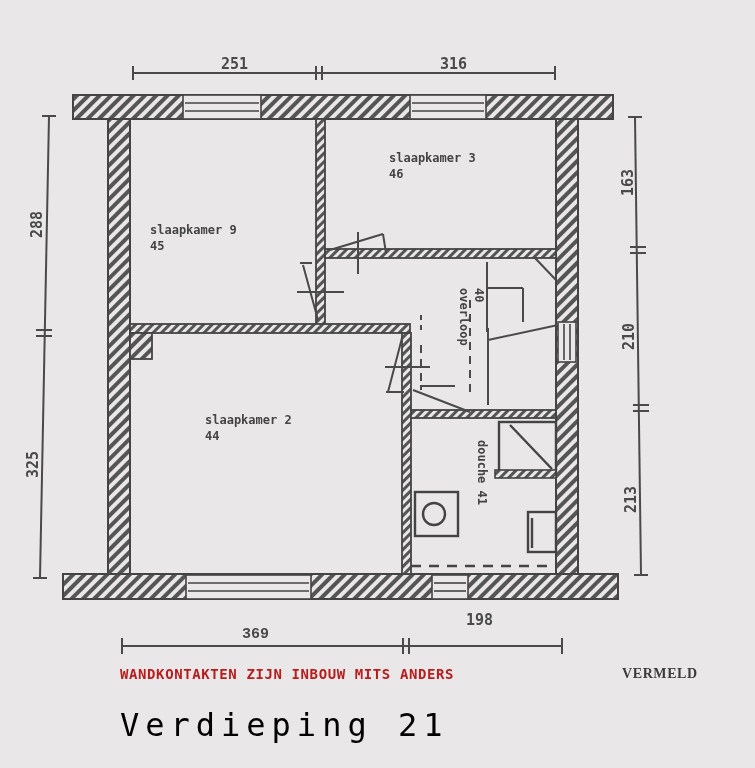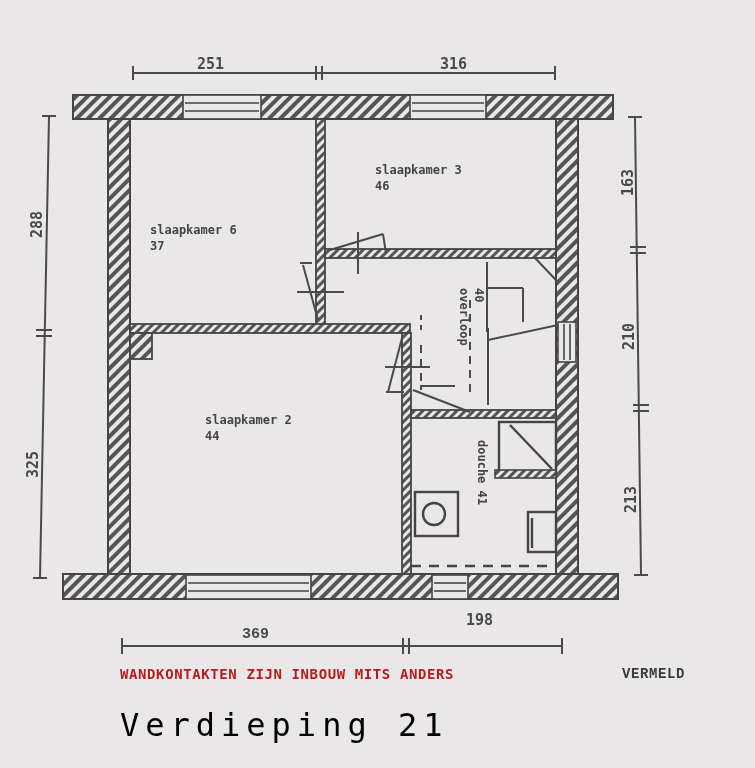--- a/index.html
+++ b/index.html
@@ -22,21 +22,21 @@
   }
   .room .num { font-size:12px; }
   .rot180 { transform:rotate(90deg); transform-origin:left top; }
   #note {
     position:absolute; left:120px; top:666px;
     font-family:"DejaVu Sans Mono", monospace; font-weight:bold;
     font-size:14px; color:#b91c1c; letter-spacing:0.6px; white-space:pre;
   }
   #note2 {
     position:absolute; left:622px; top:666px;
-    font-family:Liberation Mono, monospace; font-weight:bold;
+    font-family:Liberation Serif, serif; font-weight:bold;
     font-size:14px; color:#3c3c3c; letter-spacing:0.6px;
   }
   #title {
     position:absolute; left:120px; top:706px;
     font-family:"DejaVu Sans Mono", monospace;
     font-size:32px; color:#000000; letter-spacing:6px;
   }
 </style>
 </head>
 <body>
@@ -169,37 +169,37 @@
     <rect x="415" y="492" width="43" height="44"></rect>
     <circle cx="434" cy="514" r="11"></circle>
 
     <rect x="528" y="512" width="28" height="40"></rect>
     <line x1="532" y1="518" x2="532" y2="548"></line>
 
     <line x1="411" y1="566" x2="556" y2="566" stroke-dasharray="10,8"></line>
   </g>
 </svg>
 
-<div class="dimtext" style="left:197px; top:55px;text-align:center;">251</div>
+<div class="dimtext" style="left:221px; top:55px;text-align:center;">251</div>
 <div class="dimtext" style="left:440px; top:55px;">316</div>
 <div class="dimtext" style="left:242px; top:626px;font-family:Liberation Mono, monospace;">369</div>
 <div class="dimtext" style="left:466px; top:611px;">198</div>
 <div class="dimtext vtext" style="left:28px; top:238px;">288</div>
 <div class="dimtext vtext" style="left:24px; top:478px;">325</div>
 <div class="dimtext vtext" style="left:619px; top:196px;">163</div>
 <div class="dimtext vtext" style="left:620px; top:350px;">210</div>
 <div class="dimtext vtext" style="left:622px; top:513px;">213</div>
 
-<div class="room" style="left:375px; top:150px;margin-top:12px;">
+<div class="room" style="left:389px; top:150px;">
   <div>slaapkamer 3</div>
   <div class="num">46</div>
 </div>
 <div class="room" style="left:150px; top:222px;">
-  <div>slaapkamer 6</div>
-  <div class="num">37</div>
+  <div>slaapkamer 9</div>
+  <div class="num">45</div>
 </div>
 <div class="room" style="left:205px; top:412px;">
   <div>slaapkamer 2</div>
   <div class="num">44</div>
 </div>
 <div class="room rot180" style="left:472px; top:288px;">
   <div style="display:inline-block;">overloop</div>
   <div class="num" style="position:absolute; left:0; top:-15px;">40</div>
 </div>
 <div class="room rot180" style="left:490px; top:440px;">

